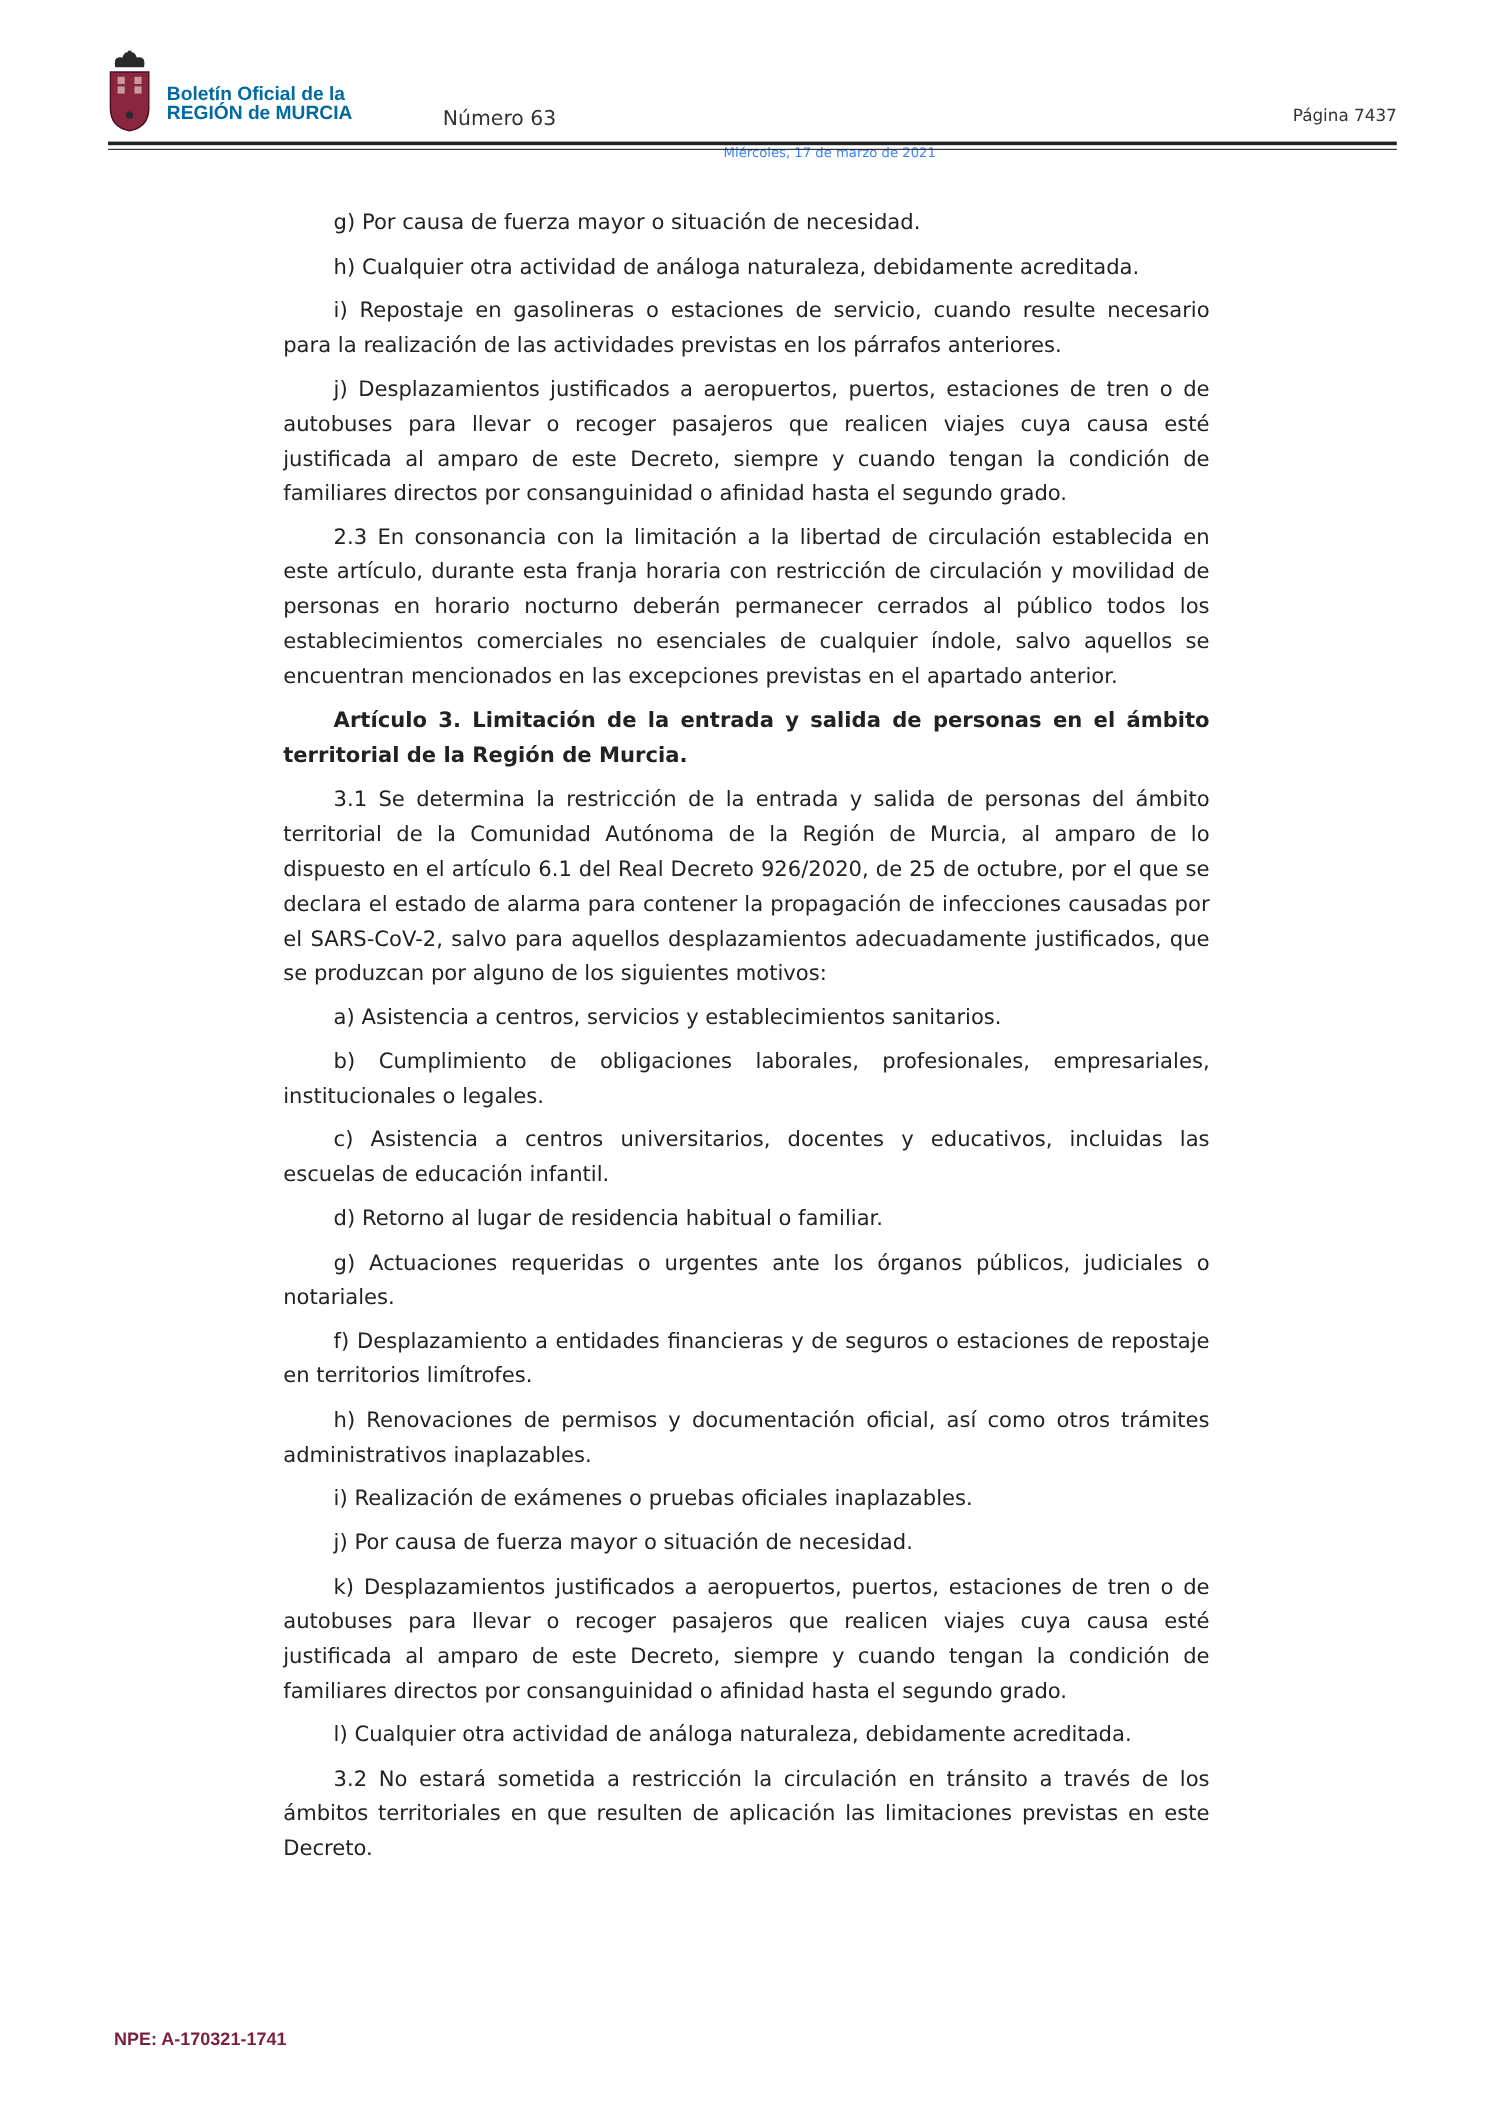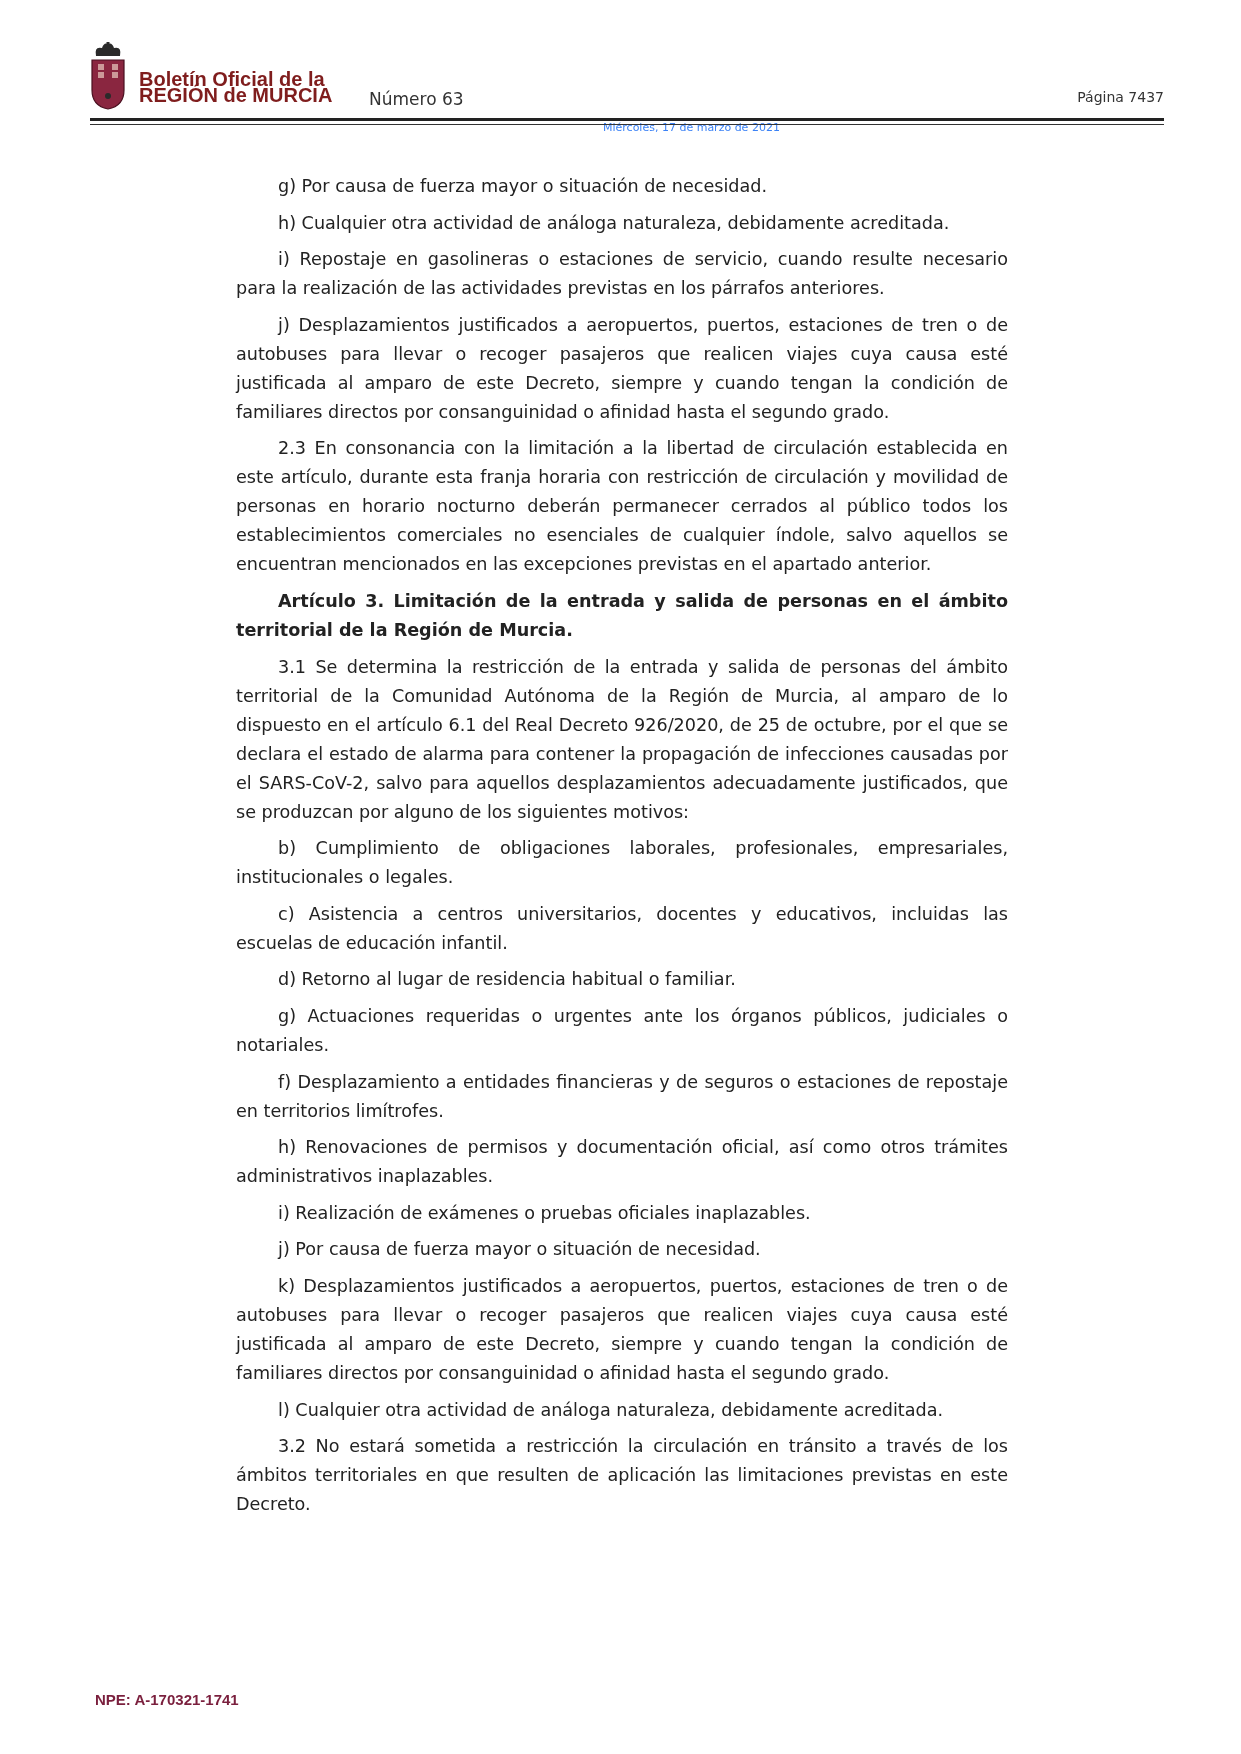--- a/index.html
+++ b/index.html
@@ -1,18 +1,18 @@
 <!DOCTYPE html>
 <html><head>
 <meta charset="utf-8">
 <style>
   html, body { margin:0; padding:0; background:#ffffff; }
   body { width:1241px; height:1754px; position:relative; overflow:hidden; font-family:"DejaVu Sans", sans-serif; color:#222; }
   .logo { position:absolute; left:90px; top:42px; width:36px; height:68px; }
-  .brand { position:absolute; left:139px; top:71px; font-family:"Liberation Sans", sans-serif; font-weight:bold; font-size:20px; line-height:16px; color:#7f1d1d; }
+  .brand { position:absolute; left:139px; top:71px; font-family:"Liberation Sans", sans-serif; font-weight:bold; font-size:16px; line-height:16px; color:#0369a1; }
   .hdr-num { position:absolute; left:369px; top:89px; font-size:17px; color:#333; }
   .hdr-date { position:absolute; left:603px; top:89px; font-size:11px; color:#3b82f6;margin-top:32px; }
   .hdr-page { position:absolute; right:77px; top:89px; font-size:14px; color:#333; }
   .rule-thick { position:absolute; left:90px; right:77px; top:118px; height:3px; background:#222; }
   .rule-thin { position:absolute; left:90px; right:77px; top:124px; height:1px; background:#333; }
   .body { position:absolute; left:236px; width:772px; top:172px; font-size:17.6px; line-height:29px; }
   .body p { margin:0 0 7.6px 0; text-indent:42px; text-align:justify; }
   .body p.art { font-weight:bold; }
   .npe { position:absolute; left:95px; top:1691px; font-family:"Liberation Sans", sans-serif; font-weight:bold; font-size:15px; color:#7a1f3d; }
 </style>
@@ -41,20 +41,21 @@
 <div class="rule-thin"></div>
 
 <div class="body" id="doc-body">
     <p>g) Por causa de fuerza mayor o situación de necesidad.</p>
     <p>h) Cualquier otra actividad de análoga naturaleza, debidamente acreditada.</p>
     <p>i) Repostaje en gasolineras o estaciones de servicio, cuando resulte necesario para la realización de las actividades previstas en los párrafos anteriores.</p>
     <p>j) Desplazamientos justificados a aeropuertos, puertos, estaciones de tren o de autobuses para llevar o recoger pasajeros que realicen viajes cuya causa esté justificada al amparo de este Decreto, siempre y cuando tengan la condición de familiares directos por consanguinidad o afinidad hasta el segundo grado.</p>
     <p>2.3 En consonancia con la limitación a la libertad de circulación establecida en este artículo, durante esta franja horaria con restricción de circulación y movilidad de personas en horario nocturno deberán permanecer cerrados al público todos los establecimientos comerciales no esenciales de cualquier índole, salvo aquellos se encuentran mencionados en las excepciones previstas en el apartado anterior.</p>
     <p class="art">Artículo 3. Limitación de la entrada y salida de personas en el ámbito territorial de la Región de Murcia.</p>
     <p>3.1 Se determina la restricción de la entrada y salida de personas del ámbito territorial de la Comunidad Autónoma de la Región de Murcia, al amparo de lo dispuesto en el artículo 6.1 del Real Decreto 926/2020, de 25 de octubre, por el que se declara el estado de alarma para contener la propagación de infecciones causadas por el SARS-CoV-2, salvo para aquellos desplazamientos adecuadamente justificados, que se produzcan por alguno de los siguientes motivos:</p>
+    <p>a) Asistencia a centros, servicios y establecimientos sanitarios.</p>
     <p>b) Cumplimiento de obligaciones laborales, profesionales, empresariales, institucionales o legales.</p>
     <p>c) Asistencia a centros universitarios, docentes y educativos, incluidas las escuelas de educación infantil.</p>
     <p>d) Retorno al lugar de residencia habitual o familiar.</p>
     <p>g) Actuaciones requeridas o urgentes ante los órganos públicos, judiciales o notariales.</p>
     <p>f) Desplazamiento a entidades financieras y de seguros o estaciones de repostaje en territorios limítrofes.</p>
     <p>h) Renovaciones de permisos y documentación oficial, así como otros trámites administrativos inaplazables.</p>
     <p>i) Realización de exámenes o pruebas oficiales inaplazables.</p>
     <p>j) Por causa de fuerza mayor o situación de necesidad.</p>
     <p>k) Desplazamientos justificados a aeropuertos, puertos, estaciones de tren o de autobuses para llevar o recoger pasajeros que realicen viajes cuya causa esté justificada al amparo de este Decreto, siempre y cuando tengan la condición de familiares directos por consanguinidad o afinidad hasta el segundo grado.</p>
     <p>l) Cualquier otra actividad de análoga naturaleza, debidamente acreditada.</p>

